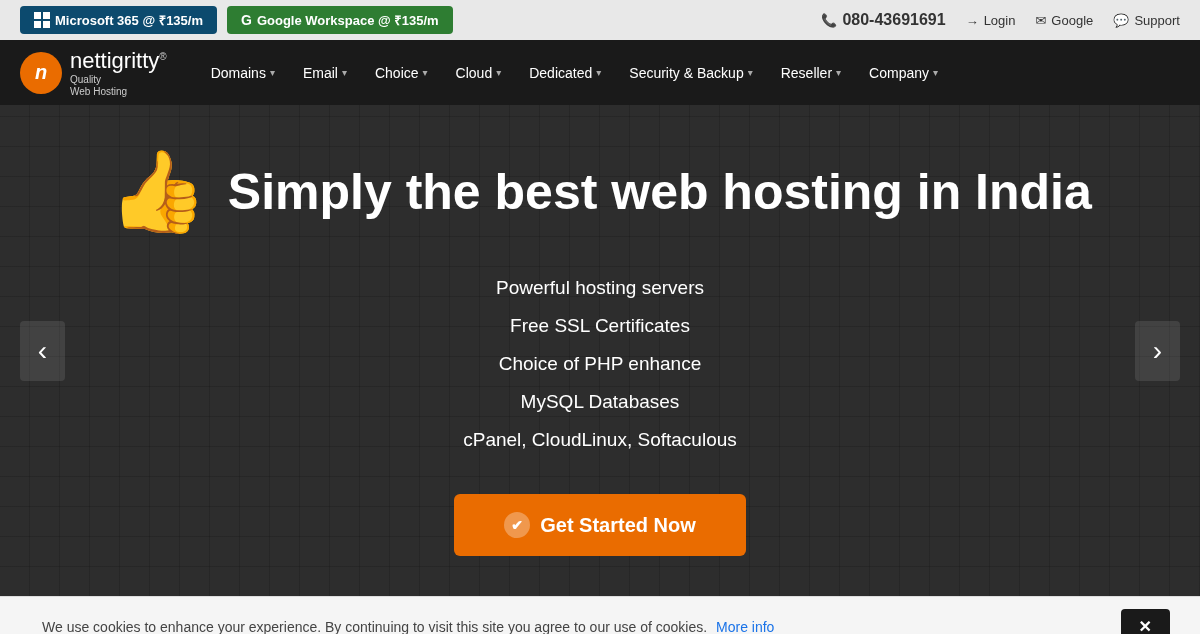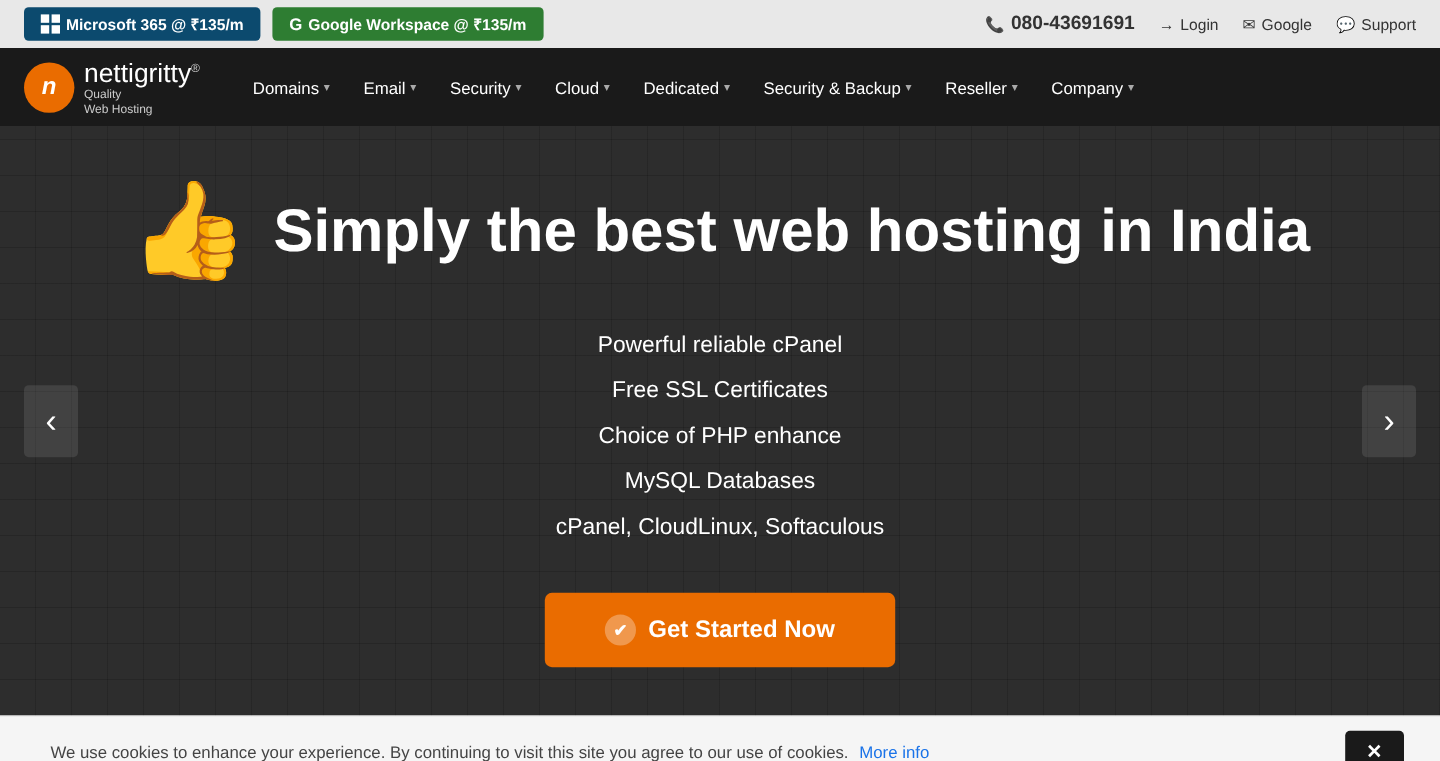--- a/index.html
+++ b/index.html
@@ -298,21 +298,21 @@
         </a>
       </li>
     <li>
         <a href="#">
           <span>Email</span> 
           <span class="nav-arrow">▾</span>
         </a>
       </li>
     <li>
         <a href="#">
-          <span>Security</span> 
+          <span>Choice</span> 
           <span class="nav-arrow">▾</span>
         </a>
       </li>
     <li>
         <a href="#">
           <span>Cloud</span> 
           <span class="nav-arrow">▾</span>
         </a>
       </li>
     <li>
@@ -346,21 +346,21 @@
   <button class="carousel-arrow arrow-left">
     <span>‹</span>
   </button>
 
   <div class="hero-title">
     <span class="thumb-icon">👍</span>
     <h1>Simply the best web hosting in India</h1>
   </div>
 
   <div class="hero-features">
-    <p>Powerful reliable cPanel</p>
+    <p>Powerful hosting servers</p>
     <p>Free SSL Certificates</p>
     <p>Choice of PHP enhance</p>
     <p>MySQL Databases</p>
     <p>cPanel, CloudLinux, Softaculous</p>
   </div>
 
   <button class="btn-get-started">
     <div class="check-circle">✔</div>
     <span>Get Started Now</span>
   </button>

